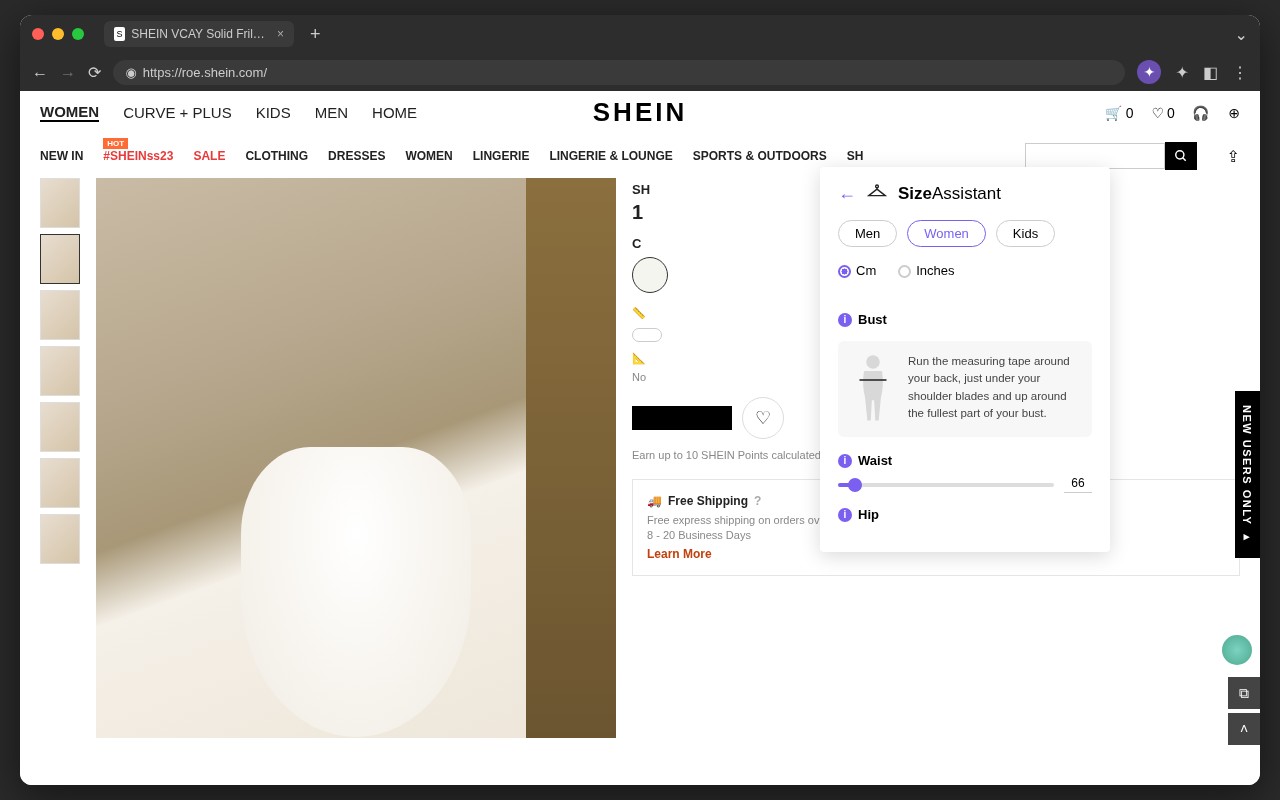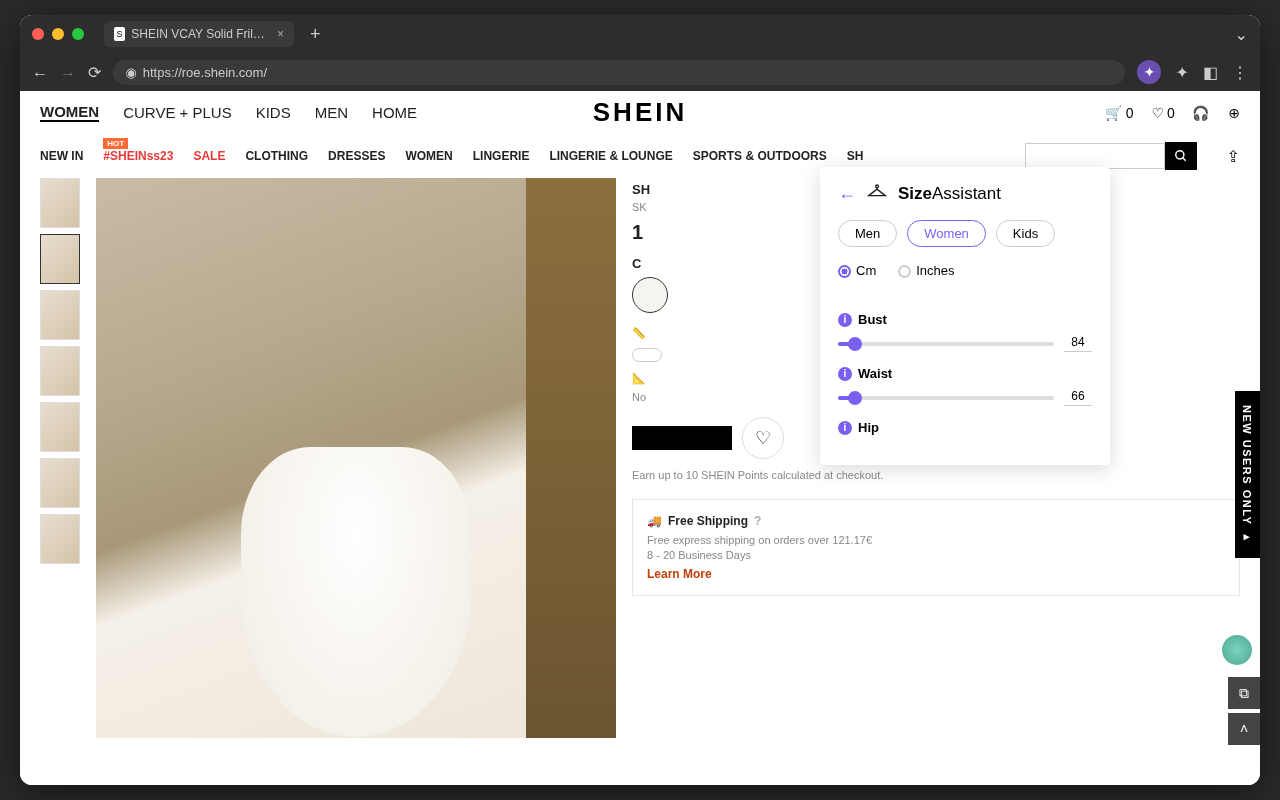--- a/index.html
+++ b/index.html
@@ -175,21 +175,20 @@
         <div class="thumb active"></div>
         <div class="thumb"></div>
         <div class="thumb"></div>
         <div class="thumb"></div>
         <div class="thumb"></div>
         <div class="thumb"></div>
       </div>
       <div class="mainimg"></div>
       <div class="prodinfo">
         <div class="p-title">SH</div>
-        <div class="sku">SK</div>
         <div class="price">1</div>
         <div class="label">C</div>
         <div class="swatch"></div>
         <div style="font-size:11px;color:#4a7;margin-bottom:8px">📏</div>
         <div class="sizewrap">
           <div class="sizebtn"></div>
         </div>
         <div style="font-size:11px;color:#06c;margin-bottom:6px">📐</div>
         <div class="note">No</div>
         <div class="atc">
@@ -229,29 +228,32 @@
       <div class="units">
         <span><span class="radio on"></span><span>Cm</span></span>
         <span><span class="radio"></span><span>Inches</span></span>
       </div>
 
       <div class="measure">
         <div class="mhead">
             <span class="info">i</span>
             <span>Bust</span>
           </div>
-        <div class="slider-row">
-          <div class="slider">
-              <div class="fill" style="width:8%"></div>
-              <div class="handle" style="left:8%"></div>
-            </div>
-          <div class="val">84</div>
-        </div>
-      </div>
-
+      </div>
+
+      <div class="tip">
+        <div class="mann">
+          <svg viewBox="0 0 40 64" fill="#d8d8d8">
+              <circle cx="20" cy="8" r="6"></circle>
+              <path d="M12 16 Q10 28 13 40 L15 60 L18 60 L19 42 L21 42 L22 60 L25 60 L27 40 Q30 28 28 16 Z"></path>
+              <line x1="8" y1="24" x2="32" y2="24" stroke="#333" stroke-width="1.5"></line>
+            </svg>
+        </div>
+        <div class="tip-text">Run the measuring tape around your back, just under your shoulder blades and up around the fullest part of your bust.</div>
+      </div>
 
       <div class="measure">
         <div class="mhead">
             <span class="info">i</span>
             <span>Waist</span>
           </div>
         <div class="slider-row">
           <div class="slider">
               <div class="fill" style="width:8%"></div>
               <div class="handle" style="left:8%"></div>

